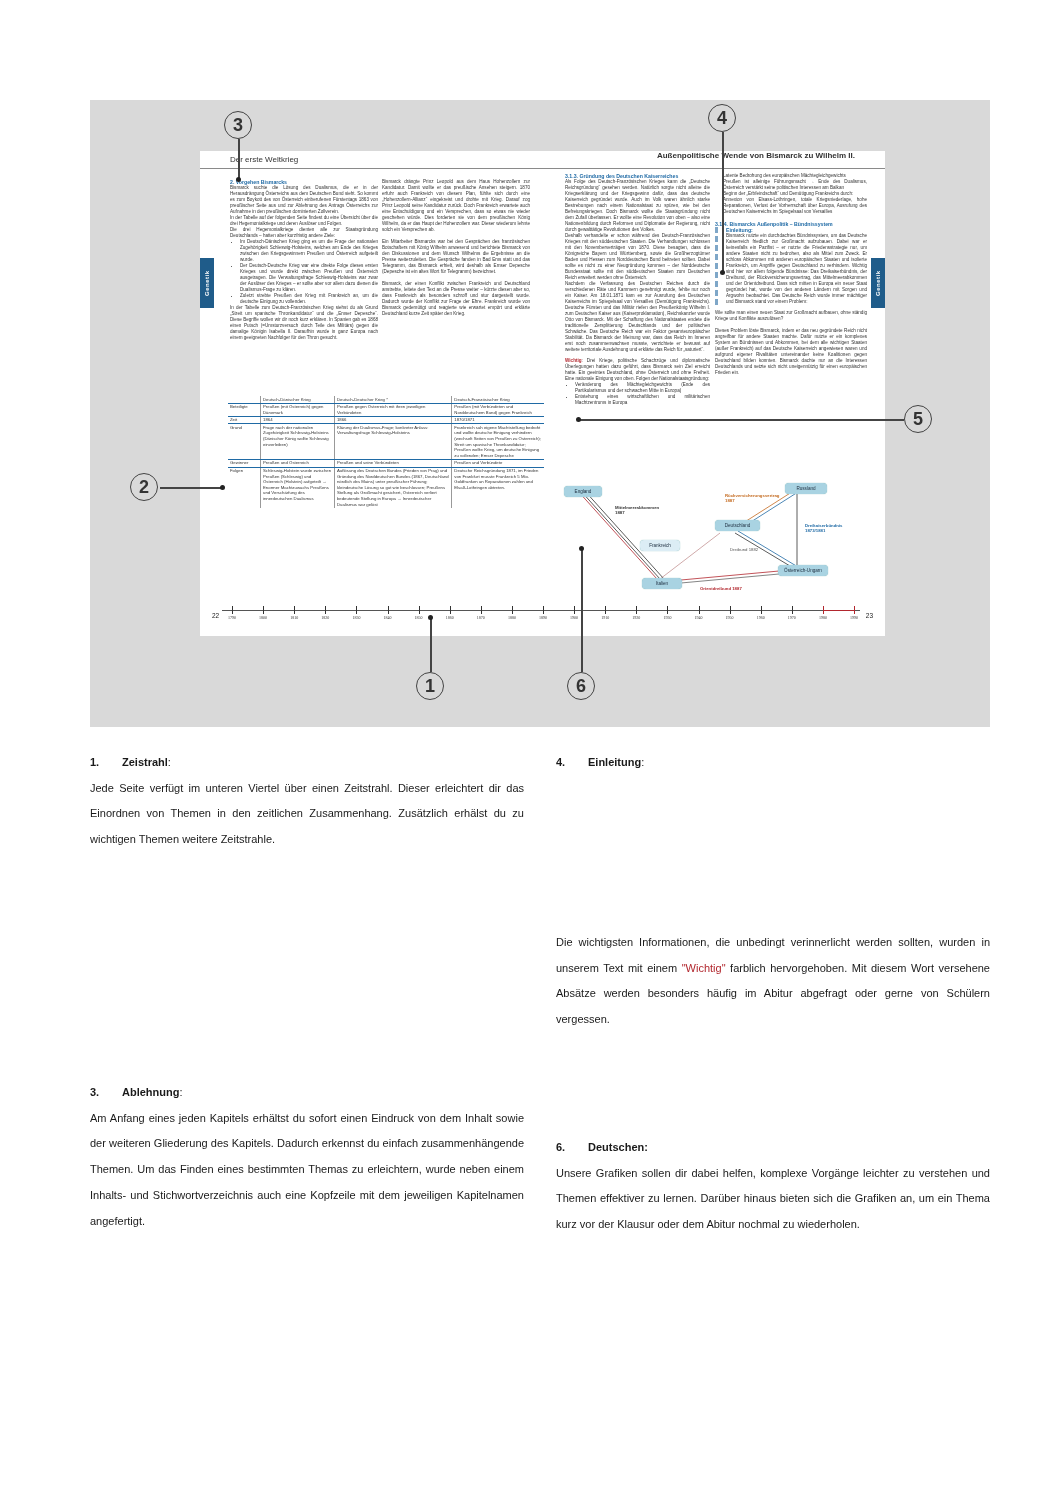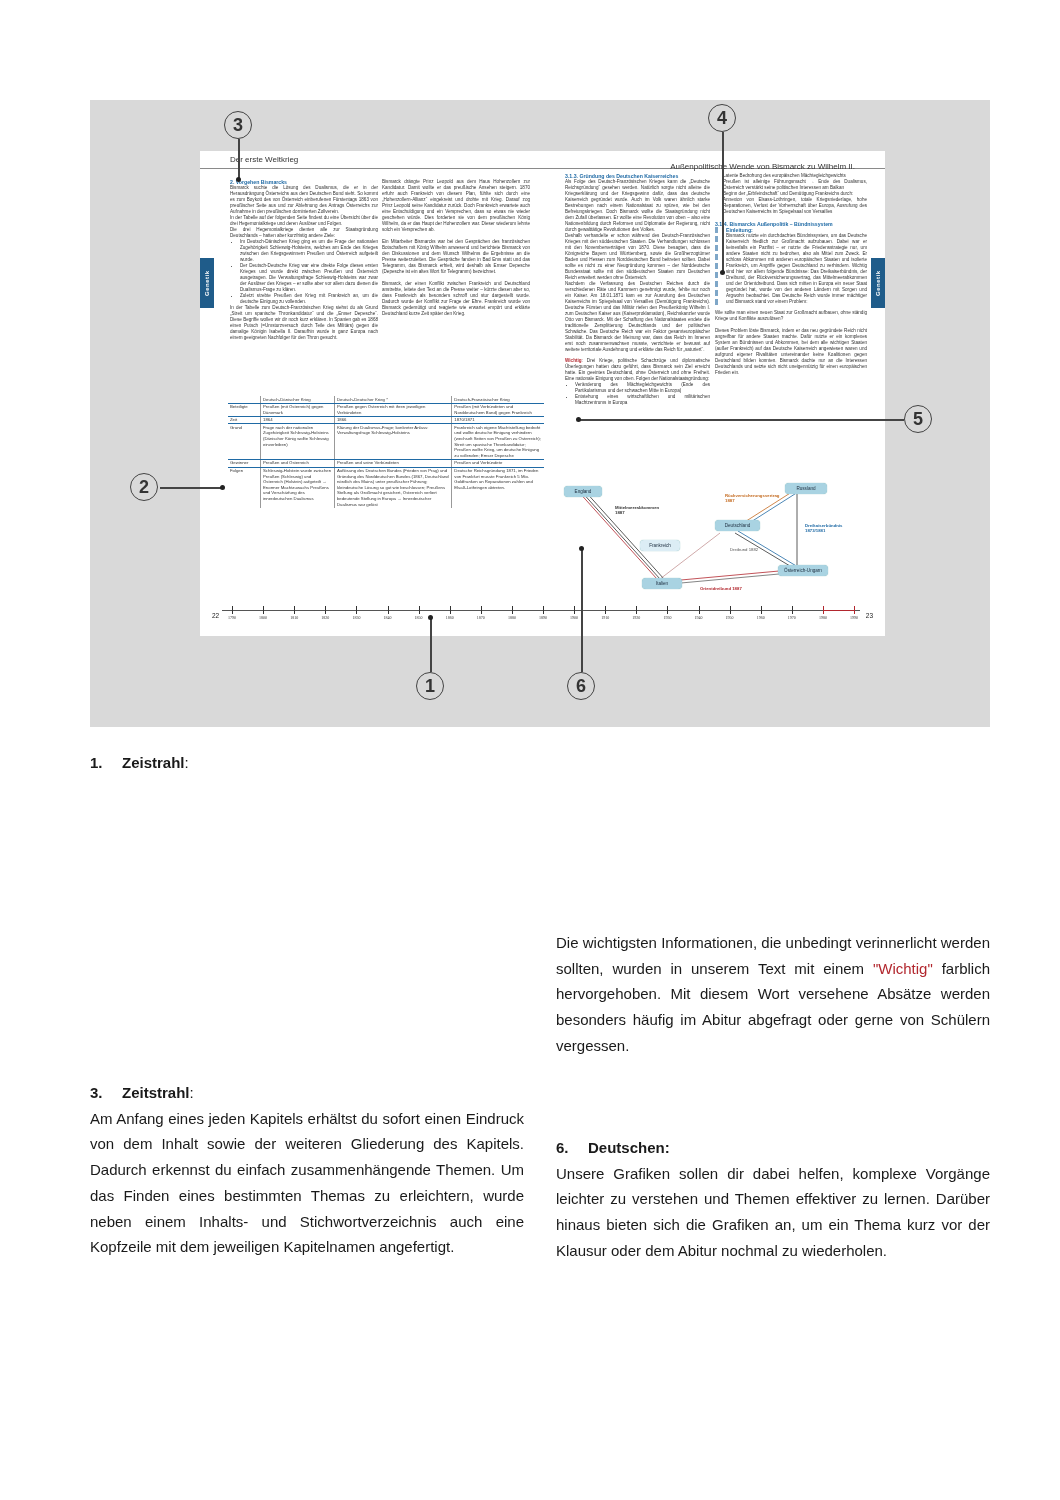--- a/index.html
+++ b/index.html
@@ -1,21 +1,21 @@
 <!DOCTYPE html>
 <html><head>
 <meta charset="utf-8">
 <style>
   html, body { margin: 0; padding: 0; background: #ffffff; }
   body { width: 1060px; height: 1500px; position: relative; font-family: "Liberation Sans", sans-serif; color: #1a1a1a; overflow: hidden; }
   .stage { position: absolute; left: 90px; top: 100px; width: 900px; height: 627px; background: #d9d9d9; }
   .spread { position: absolute; left: 200px; top: 151px; width: 685px; height: 485px; background: #ffffff; }
   .hdr { position: absolute; top: 0; left: 0; right: 0; height: 17px; border-bottom: 1.5px solid #8a8a8a; font-size: 8px; }
   .hdr .l { position: absolute; left: 30px; top: 4px; color: #333; }
-  .hdr .r { position: absolute; right: 30px; top: 11px; color: #333; font-weight: normal; }
+  .hdr .r { position: absolute; right: 30px; top: 0; color: #333; font-weight: bold; }
   .tab { position: absolute; width: 14px; height: 50px; background: #1f5c8a; color: #fff; font-size: 6px; font-weight: bold; writing-mode: vertical-rl; transform: rotate(180deg); text-align: center; line-height: 14px; letter-spacing: 0.5px; }
   .col { position: absolute; font-size: 4.6px; line-height: 6px; color: #333; text-align: justify; overflow: hidden; }
   .col .h { color: #1f6aa5; font-weight: bold; font-size: 5.2px; }
   .col .red { color: #b2272e; font-weight: bold; }
   .col ul { margin: 0; padding-left: 10px; }
   .intro { border-left: 3px dashed #7fa7c8; padding-left: 8px; }
   table.mini { position: absolute; left: 28px; top: 245px; width: 316px; border-collapse: collapse; font-size: 4.3px; line-height: 5.6px; color: #333; }
   table.mini td, table.mini th { vertical-align: top; padding: 0.5px 2px; text-align: left; font-weight: normal; }
   table.mini tr.top td, table.mini tr.top th { border-bottom: 1.5px solid #1f6aa5; }
   table.mini tr.sep td { border-bottom: 1.2px solid #1f6aa5; }
@@ -33,21 +33,21 @@
   .dot { position: absolute; width: 5px; height: 5px; border-radius: 50%; background: #222; }
   .diagram { position: absolute; left: 360px; top: 330px; width: 310px; height: 115px; }
   .node { position: absolute; background: #a9d3e2; border-radius: 4px; font-size: 4.6px; color: #234; text-align: center; line-height: 11px; height: 11px; box-shadow: 0 0 1px #6aa; }
   .node.pale { background: #dcedf5; }
   .dlabel { position: absolute; font-size: 4.3px; font-weight: bold; line-height: 5px; color: #333; }
   .dlabel.orange { color: #c46a1f; }
   .dlabel.red { color: #b2272e; }
   .dlabel.blue { color: #1f6aa5; }
   .dlabel.gray { color: #555; font-weight: normal; }
   .legend { position: absolute; left: 90px; top: 750px; width: 910px; height: 560px; }
-  .sec { position: absolute; width: 434px; font-size: 15px; line-height: 25.7px; color: #1a1a1a; text-align: justify; }
+  .sec { position: absolute; width: 434px; font-size: 11px; line-height: 25.7px; color: #1a1a1a; text-align: justify; }
   .sec .title { font-weight: bold; }
   .sec .title .num { display: inline-block; width: 32px; }
   .sec .accent { color: #b2272e; }
 </style>
 </head>
 <body>
 
 <div class="stage"></div>
 
 <div class="spread">
@@ -252,28 +252,30 @@
 <div class="vline" style="left:430px; top:617px; height:55px;"></div>
 <div class="dot" style="left:428px; top:615px;"></div>
 
 <div class="callout" style="left:567px; top:672px;">6</div>
 <div class="vline" style="left:581px; top:548px; height:124px;"></div>
 <div class="dot" style="left:579px; top:546px;"></div>
 
 <div class="legend">
   <div class="sec" style="left:0; top:0;">
     <div><span class="title"><span class="num">1.</span><span>Zeistrahl</span></span><span>:</span></div>
+    <div>Jede Seite verfügt im unteren Viertel über einen Zeitstrahl. Dieser erleichtert dir das Einordnen von Themen in den zeitlichen Zusammenhang. Zusätzlich erhälst du zu wichtigen Themen weitere Zeitstrahle.</div>
   </div>
   <div class="sec" style="left:0; top:180px;">
   </div>
   <div class="sec" style="left:0; top:330px;">
-    <div><span class="title"><span class="num">3.</span><span>Zeitstrahl</span></span><span>:</span></div>
+    <div><span class="title"><span class="num">3.</span><span>Ablehnung</span></span><span>:</span></div>
     <div>Am Anfang eines jeden Kapitels erhältst du sofort einen Eindruck von dem Inhalt sowie der weiteren Gliederung des Kapitels. Dadurch erkennst du einfach zusammenhängende Themen. Um das Finden eines bestimmten Themas zu erleichtern, wurde neben einem Inhalts- und Stichwortverzeichnis auch eine Kopfzeile mit dem jeweiligen Kapitelnamen angefertigt.</div>
   </div>
   <div class="sec" style="left:466px; top:0;">
+    <div><span class="title"><span class="num">4.</span><span>Einleitung</span></span><span>:</span></div>
   </div>
   <div class="sec" style="left:466px; top:180px;">
     <div><span>Die wichtigsten Informationen, die unbedingt verinnerlicht werden sollten, wurden in unserem Text mit einem </span><span class="accent">"Wichtig"</span><span> farblich hervorgehoben. Mit diesem Wort versehene Absätze werden besonders häufig im Abitur abgefragt oder gerne von Schülern vergessen.</span></div>
   </div>
   <div class="sec" style="left:466px; top:385px;">
     <div><span class="title"><span class="num">6.</span><span>Deutschen:</span></span></div>
     <div>Unsere Grafiken sollen dir dabei helfen, komplexe Vorgänge leichter zu verstehen und Themen effektiver zu  lernen. Darüber hinaus bieten sich die Grafiken an, um  ein Thema kurz vor der Klausur oder dem Abitur nochmal zu wiederholen.</div>
   </div>
 </div>
 

